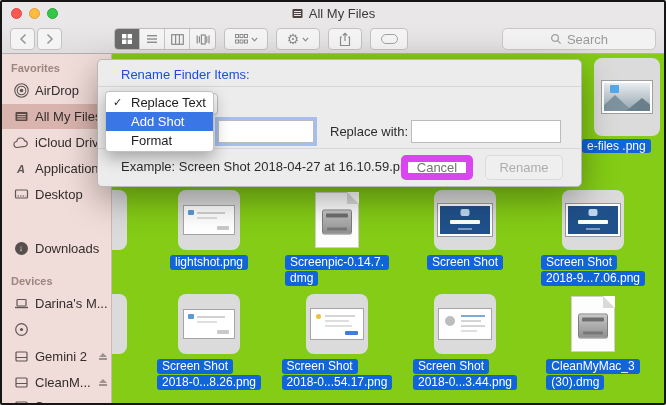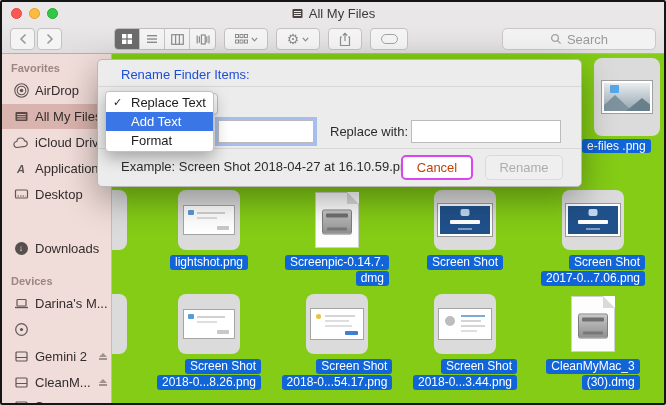--- a/index.html
+++ b/index.html
@@ -43,21 +43,21 @@
   .eject{margin-left:auto;margin-right:4px;display:flex;flex-direction:column;align-items:center;gap:1px;}
   .eject .tri{width:0;height:0;border-left:4px solid transparent;border-right:4px solid transparent;border-bottom:4px solid #9d928e;}
   .eject .bar{width:8px;height:2px;background:#9d928e;}
 
   
   .content{position:absolute;left:110px;top:52px;right:0;bottom:0;background:#84cc16;z-index:1;}
   .strip{position:absolute;left:0;width:15px;height:60px;background:#dcdbdc;border-radius:0 8px 8px 0;}
   .file-item{position:absolute;width:120px;display:flex;flex-direction:column;align-items:center;}
   .sel-box{width:62px;height:60px;background:#dcdbdc;border-radius:8px;display:flex;align-items:center;justify-content:center;}
   .sel-box.nobox{background:transparent;}
-  .labels{margin-top:5px;display:flex;flex-direction:column;align-items:flex-end;gap:1px;}
+  .labels{margin-top:5px;display:flex;flex-direction:column;align-items:flex-start;gap:1px;}
   .pill{background:#1165d8;color:#fff;font-size:12px;line-height:15px;padding:0 5px;border-radius:3px;white-space:nowrap;}
   .pill:empty{display:none;}
 
   
   .t-light{width:52px;height:30px;background:#fff;border:1px solid #a5a5a5;position:relative;}
   .t-light .dot{position:absolute;top:4px;left:4px;width:6px;height:5px;background:#5b9bd5;border-radius:1px;}
   .t-light .l1{position:absolute;top:6px;left:13px;width:28px;height:2px;background:#d2d2d2;}
   .t-light .l2{position:absolute;top:11px;left:13px;width:20px;height:2px;background:#dedede;}
   .t-light .bt{position:absolute;bottom:4px;right:5px;width:12px;height:4px;background:#c9c9c9;border-radius:1px;}
   .t-blue{width:56px;height:34px;background:#fff;border:1px solid #9a9a9a;padding:2px;}
@@ -94,21 +94,21 @@
   .dlg-div1{position:absolute;left:0;right:0;top:26px;height:1px;background:#d8d6d7;}
   .dlg-div2{position:absolute;left:0;right:0;top:88px;height:1px;background:#d8d6d7;}
   .popup-sliver{position:absolute;left:8px;top:33px;width:112px;height:22px;background:#fcfcfc;border:1px solid #bdbdbd;border-radius:4px;}
   .field{position:absolute;background:#fff;border:1px solid #bcbaba;height:23px;}
   .field.focus{box-shadow:0 0 0 3px rgba(118,160,238,.6);}
   .f-find{left:120px;top:60px;width:96px;}
   .f-replace{left:313px;top:60px;width:150px;}
   .dlg-label{position:absolute;left:232px;top:64px;font-size:13px;color:#2c2c2c;}
   .dlg-example{position:absolute;left:23px;top:99px;font-size:13px;color:#2c2c2c;}
   .dlg-btn{position:absolute;top:95px;height:25px;border-radius:5px;font-size:13px;display:flex;align-items:center;justify-content:center;}
-  .btn-cancel{left:303px;width:72px;background:#fff;border:2px solid #d946ef;color:#c2410c;}
+  .btn-cancel{left:303px;width:72px;background:#fff;border:7px solid #d946ef;color:#737373;}
   .btn-rename{left:387px;width:78px;background:#f0efef;border:1px solid #dbdadb;color:#aeadae;}
 
   
   .menu{position:absolute;left:103px;top:89px;width:109px;background:#fff;border:1px solid #c2c0c1;border-radius:4px;box-shadow:0 6px 16px rgba(0,0,0,.3);z-index:30;padding:1px 0;}
   .menu-item{position:relative;height:19px;display:flex;align-items:center;font-size:13px;color:#1c1c1c;padding-left:25px;}
   .menu-item.hl{background:#3b76e7;color:#fff;}
   .menu-check{position:absolute;left:7px;font-size:11px;}
 </style>
 </head>
 <body>
@@ -386,21 +386,21 @@
           <div class="t-blue">
             <div class="in">
               <div class="bicon"></div>
               <div class="bbar"></div>
               <div class="bln"></div>
             </div>
           </div>
         </div>
       <div class="labels">
           <span class="pill">Screen Shot</span>
-          <span class="pill">2017-0...7.06.png</span>
+          <span class="pill">2018-9...7.06.png</span>
         </div>
     </div>
 
     <div class="file-item" style="left:37px;top:240px">
       <div class="sel-box">
           <div class="t-light">
             <div class="dot"></div>
             <div class="l1"></div>
             <div class="l2"></div>
             <div class="bt"></div>
@@ -470,20 +470,20 @@
     <div class="dlg-btn btn-cancel">Cancel</div>
     <div class="dlg-btn btn-rename">Rename</div>
   </div>
 
   <div class="menu">
     <div class="menu-item">
       <span class="menu-check">✓</span>
       <span>Replace Text</span>
     </div>
     <div class="menu-item hl">
-      <span>Add Text</span>
+      <span>Add Shot</span>
     </div>
     <div class="menu-item">
       <span>Format</span>
     </div>
   </div>
 
 </div>
 
 </body></html>

